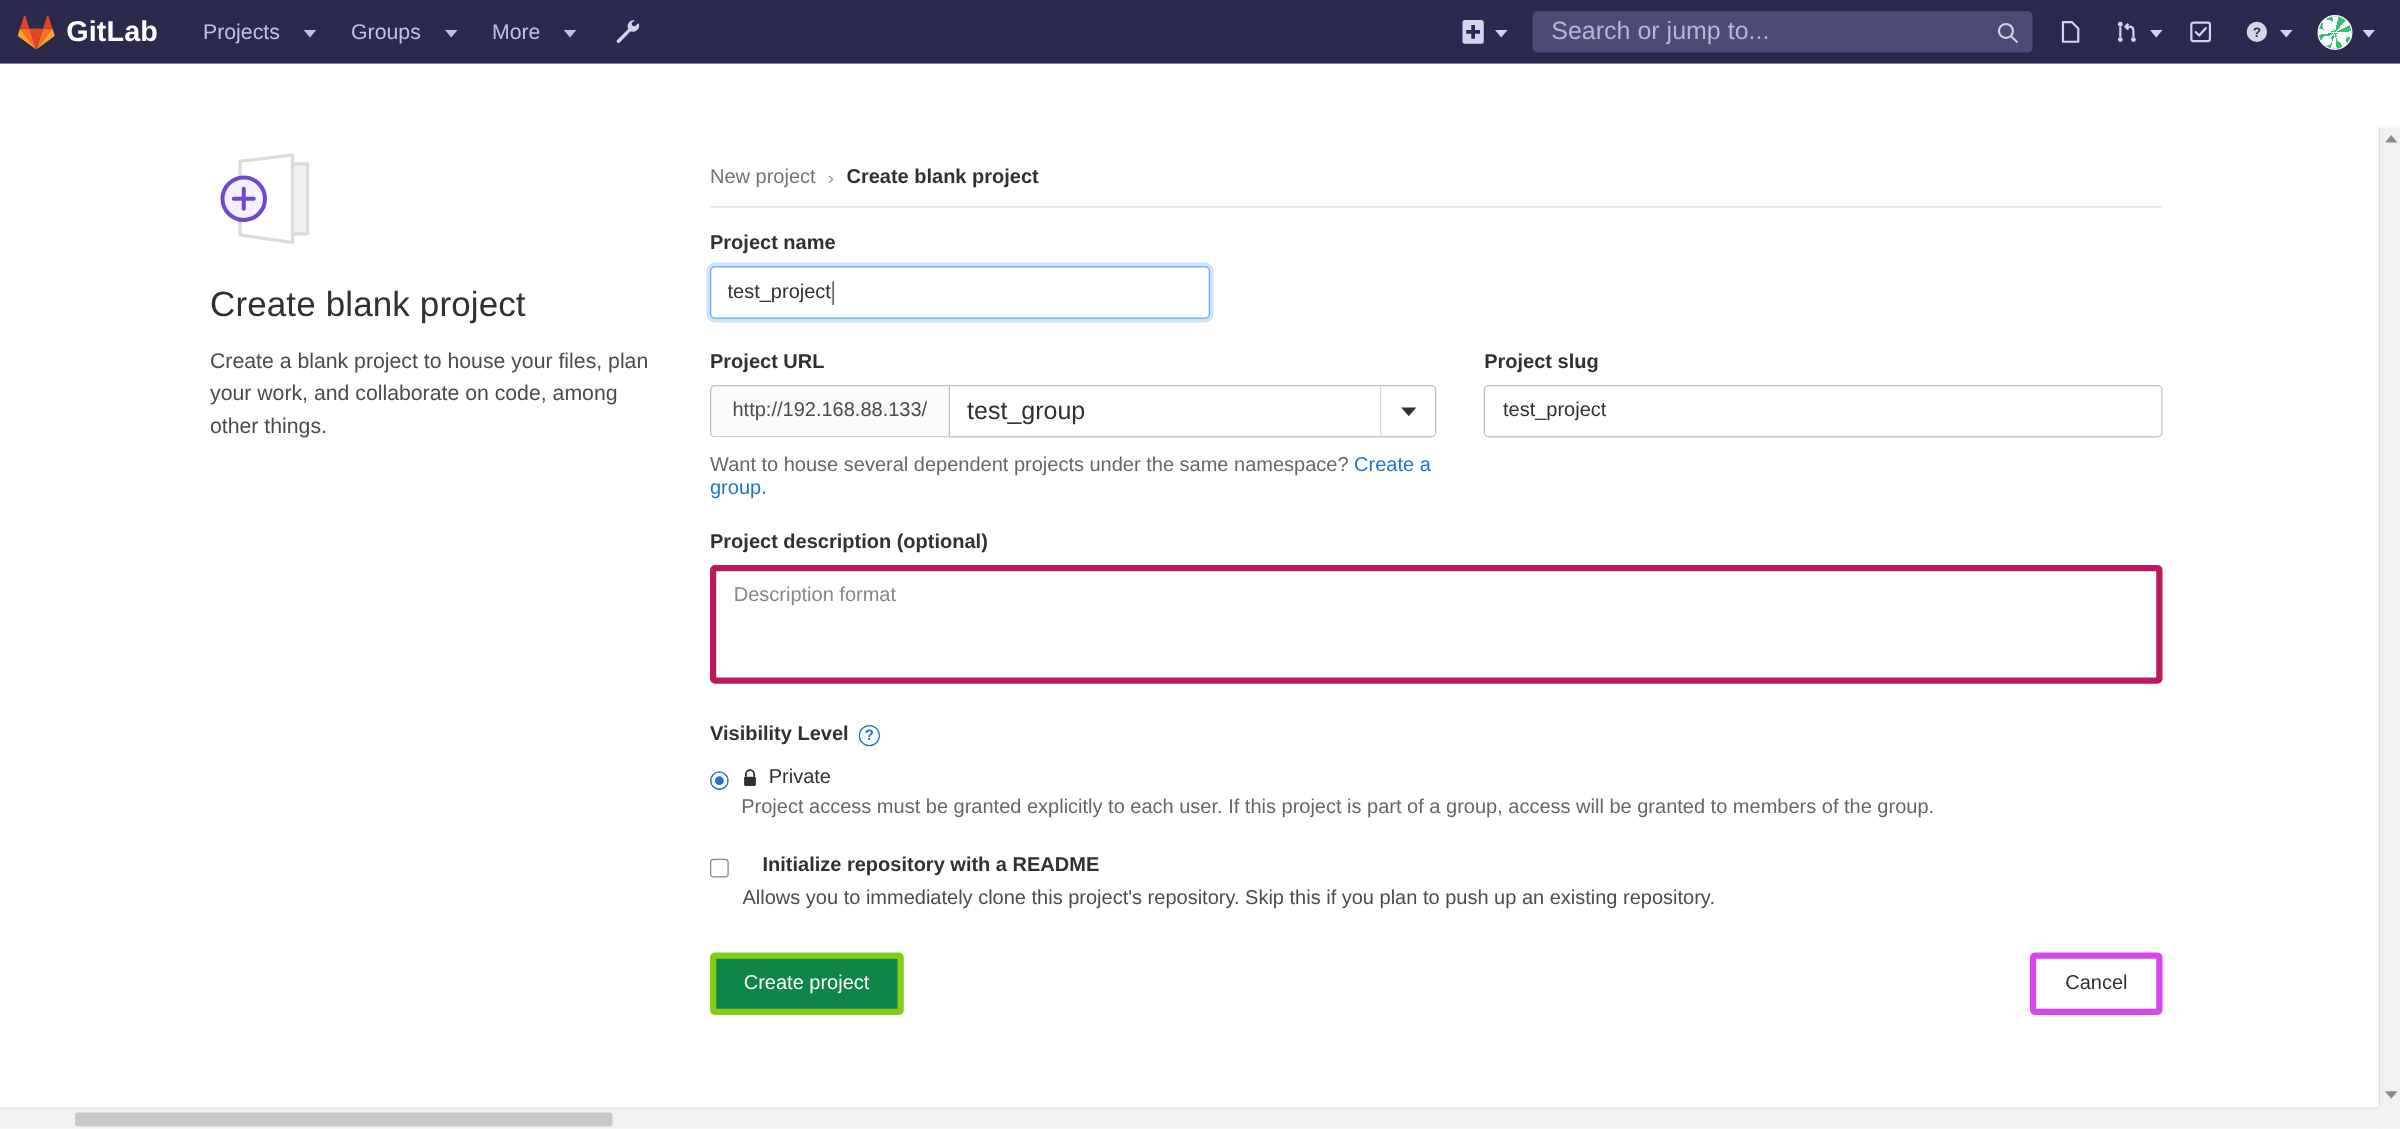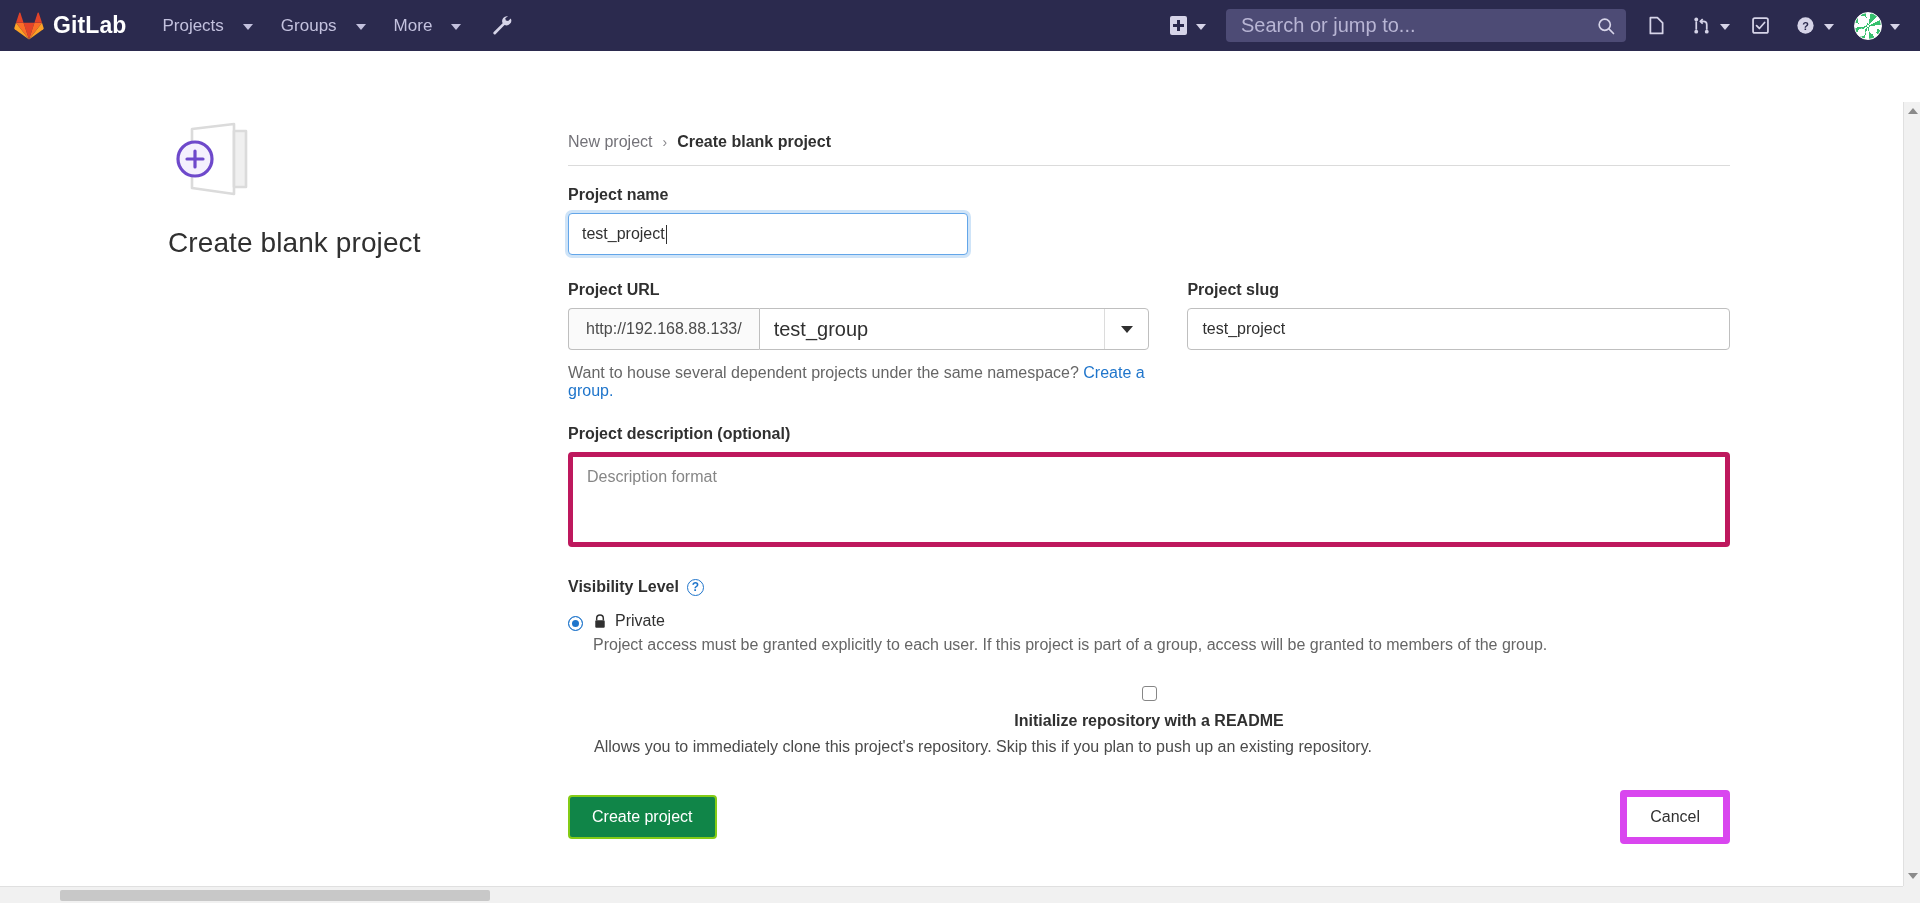--- a/index.html
+++ b/index.html
@@ -230,43 +230,43 @@
   .radio.on { background: #1f75cb; box-shadow: inset 0 0 0 3px #fff; }
   .radio-main { display: flex; align-items: center; gap: 8px; }
   .lock { width: 14px; height: 15px; flex: none; }
   .opt-title { font-size: 16px; color: #303030; }
   .opt-desc {
     font-size: 16px; color: #666; margin-top: 3px;
     line-height: 1.45;
   }
 
   .readme-block { margin-top: 26px; }
-  .cb-row { display: flex; align-items: center; gap: 11px; flex-direction: column; }
+  .cb-row { display: flex; align-items: flex-end; gap: 27px; }
   .cbox {
     width: 15px; height: 15px; border: 1px solid #868686;
     border-radius: 3px; background: #fff; margin-top: 4px;
     flex: none; cursor: pointer;
   }
   .cb-title { font-size: 16px; font-weight: 700; color: #303030; }
   .cb-desc { font-size: 16px; color: #4b4b4b; margin-top: 8px; }
 
   .actions {
     margin-top: 34px;
     display: flex; align-items: center; justify-content: space-between;
     width: 1162px;
   }
   .btn-create {
     background: #108548; color: #fff;
-    border: 2px solid #84cc16; border-radius: 4px;
+    border: 5px solid #84cc16; border-radius: 4px;
     font-size: 16px; font-family: "Liberation Sans", sans-serif;
     padding: 11px 22px; cursor: pointer;
   }
   .btn-cancel {
     background: #fff; color: #303030;
-    border: 7px solid #d946ef; border-radius: 4px;
+    border: 5px solid #d946ef; border-radius: 4px;
     font-size: 16px; font-family: "Liberation Sans", sans-serif;
     padding: 11px 23px; cursor: pointer;
   }
 
   
   .vscroll {
     position: absolute; right: 0; top: 51px; bottom: 0;
     width: 17px; background: #f1f1f1;
     border-left: 1px solid #e0e0e0;
   }
@@ -388,20 +388,21 @@
 <div class="page">
 
   <div class="aside">
     <svg class="blank-icon" viewBox="0 0 100 76">
       <path d="M24 8 66 3v70L24 67z" fill="#fff" stroke="#dbdbdb" stroke-width="2.6" stroke-linejoin="round"></path>
       <path d="M66 10h12v56H66z" fill="#f0f0f0" stroke="#dbdbdb" stroke-width="2.6" stroke-linejoin="round"></path>
       <circle cx="27" cy="38" r="17" fill="#f4f0fd" stroke="#6e49cb" stroke-width="3.2"></circle>
       <path d="M27 30v16M19 38h16" stroke="#6e49cb" stroke-width="3.2" stroke-linecap="round"></path>
     </svg>
     <h1>Create blank project</h1>
+    <p>Create a blank project to house your files, plan your work, and collaborate on code, among other things.</p>
   </div>
 
   <div class="form">
 
     <div class="crumbs">
       <span class="crumb-muted">New project</span>
       <span class="crumb-sep">›</span>
       <span class="crumb-current">Create blank project</span>
     </div>
     <div class="rule"></div>

